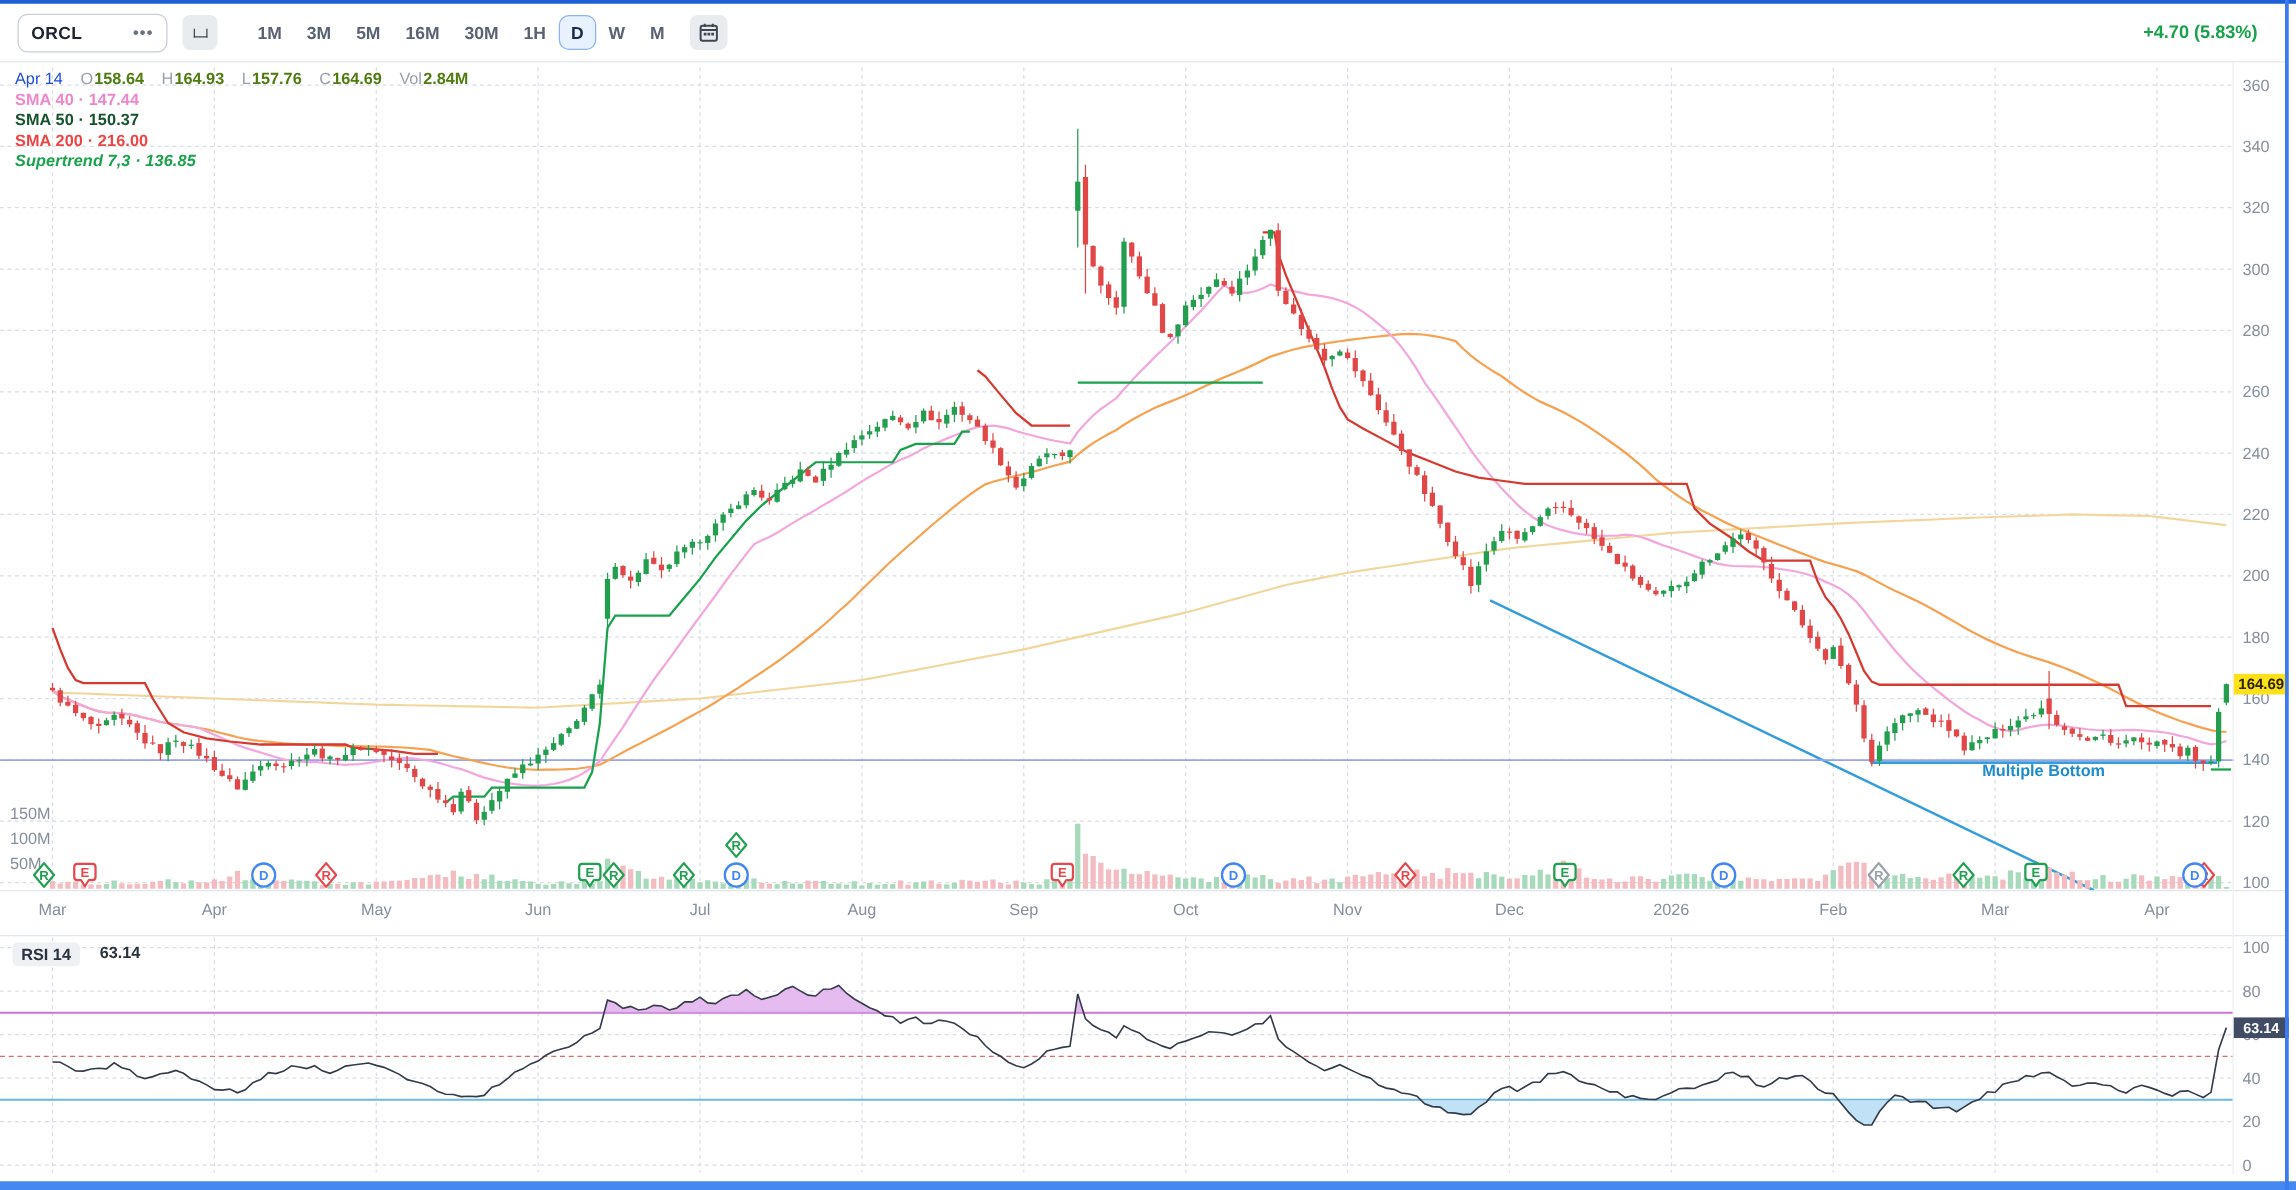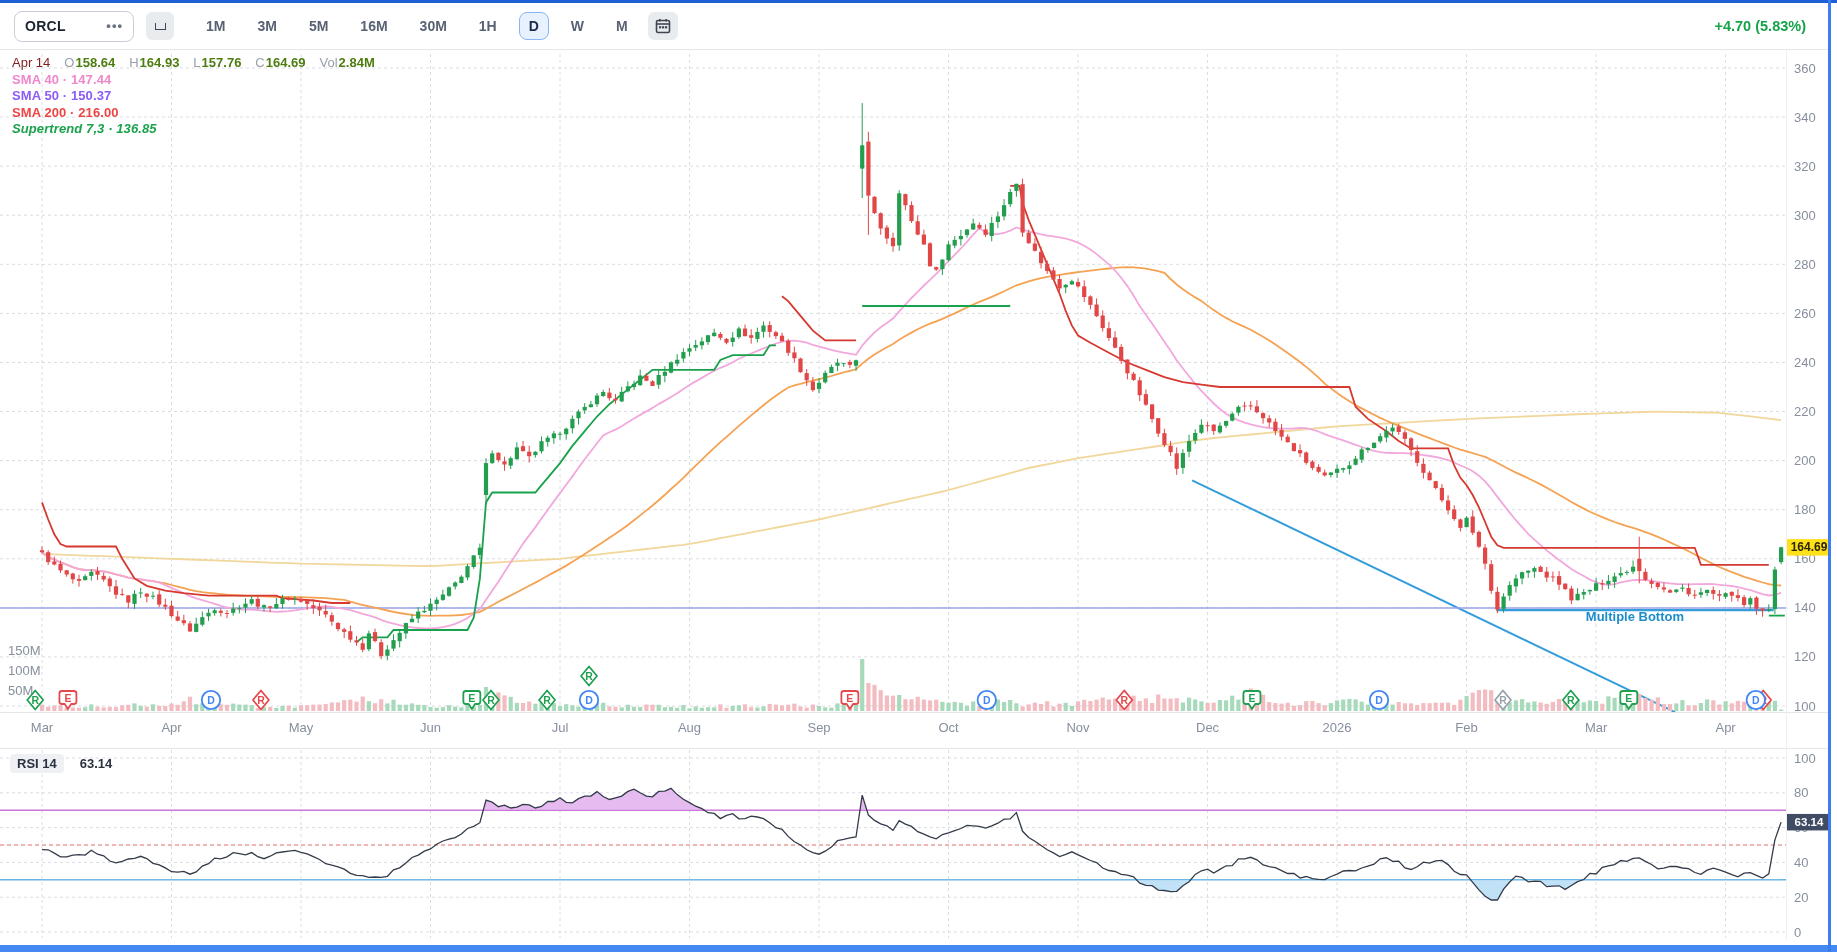--- a/index.html
+++ b/index.html
@@ -17,38 +17,38 @@
   
   #toolbar { position:absolute; left:0; top:3px; width:1828px; height:47px; background:#fff;
              border-bottom:1px solid #e5e7eb; display:flex; align-items:center; padding:0 14px; z-index:5; }
   .symbol-box { display:flex; align-items:center; justify-content:space-between; width:120px; height:31px;
                 border:1px solid #c8cdd6; border-radius:8px; padding:0 10px; cursor:text; }
   .symbol-text { font-size:14px; font-weight:700; color:#1b2430; letter-spacing:.3px; }
   .symbol-menu { color:#6b7280; font-size:13px; font-weight:700; letter-spacing:1px; cursor:pointer; line-height:8px; }
   .sq-btn { width:28px; height:28px; background:#e9ecef; border:none; border-radius:6px; margin-left:12px;
             display:flex; align-items:center; justify-content:center; cursor:pointer; }
   .ubracket { width:11px; height:7px; border-left:1.8px solid #3f4652; border-right:1.8px solid #3f4652; border-bottom:1.8px solid #3f4652; }
-  #timeframe-group { display:flex; align-items:center; margin-left:22px; gap:12px; }
+  #timeframe-group { display:flex; align-items:center; margin-left:22px; gap:0; }
   .tf-btn { background:none; border:1.5px solid transparent; border-radius:8px; padding:5px 9px;
             font-size:14px; font-weight:600; color:#596273; cursor:pointer; font-family:inherit; }
   .tf-btn.selected { border-color:#8ab4f3; background:#e8f1fe; color:#1b2a4a; font-weight:700; }
   .cal-btn { width:30px; height:28px; background:#e9ecef; border:none; border-radius:6px; margin-left:10px;
              display:flex; align-items:center; justify-content:center; cursor:pointer; }
   .price-change { margin-left:auto; font-size:14.5px; font-weight:700; color:#16a34a; padding-right:8px; }
 
   
   #legend { position:absolute; left:12px; top:55px; z-index:4; pointer-events:none; font-size:13px; }
   .lrow { display:flex; align-items:baseline; gap:14px; height:16.5px; white-space:nowrap; }
-  .ldate { color:#7f1d1d; }
+  .ldate { color:#1d4ed8; }
   .lpair .lk { color:#9aa0ab; margin-right:1px; }
   .lpair .lv { color:#4d7c0f; font-weight:700; }
   .overlay-row { height:16.5px; font-weight:600; letter-spacing:.1px; }
 
   
-  #rsi-header { position:absolute; left:10px; top:754px; z-index:4; display:flex; align-items:center; gap:16px; pointer-events:none; }
+  #rsi-header { position:absolute; left:10px; top:754px; z-index:4; display:flex; gap:16px; pointer-events:none; }
   .rsi-pill { background:#eef0f3; border-radius:4px; padding:2px 7px; font-size:13px; font-weight:700; color:#2b323f; }
   .rsi-val { font-size:13px; font-weight:600; color:#2b323f; }
 </style>
 </head>
 <body>
 
 <div id="app">
   <svg id="chart" width="1837" height="952" viewBox="0 0 1837 952">
       <g>
         <line x1="0" y1="68" x2="1786" y2="68" stroke="#d9dde3" stroke-width="1" stroke-dasharray="3 3"></line>
@@ -1156,21 +1156,21 @@
   <div id="legend">
     <div class="lrow">
       <span class="ldate">Apr 14</span>
       <span class="lpair"><span class="lk">O</span><span class="lv">158.64</span></span>
       <span class="lpair"><span class="lk">H</span><span class="lv">164.93</span></span>
       <span class="lpair"><span class="lk">L</span><span class="lv">157.76</span></span>
       <span class="lpair"><span class="lk">C</span><span class="lv">164.69</span></span>
       <span class="lpair"><span class="lk">Vol</span><span class="lv">2.84M</span></span>
     </div>
     <div class="lrow overlay-row" style="color: rgb(239, 135, 203);">SMA 40 · 147.44</div>
-    <div class="lrow overlay-row" style="color: #8b5cf6;">SMA 50 · 150.37</div>
+    <div class="lrow overlay-row" style="color: #14532d;">SMA 50 · 150.37</div>
     <div class="lrow overlay-row" style="color: #ef4444;">SMA 200 · 216.00</div>
     <div class="lrow overlay-row" style="color: rgb(27, 162, 77); font-style: italic;">Supertrend 7,3 · 136.85</div>
   </div>
 
   <div id="rsi-header">
     <span class="rsi-pill">RSI 14</span>
     <span class="rsi-val">63.14</span>
   </div>
 </div>
 

